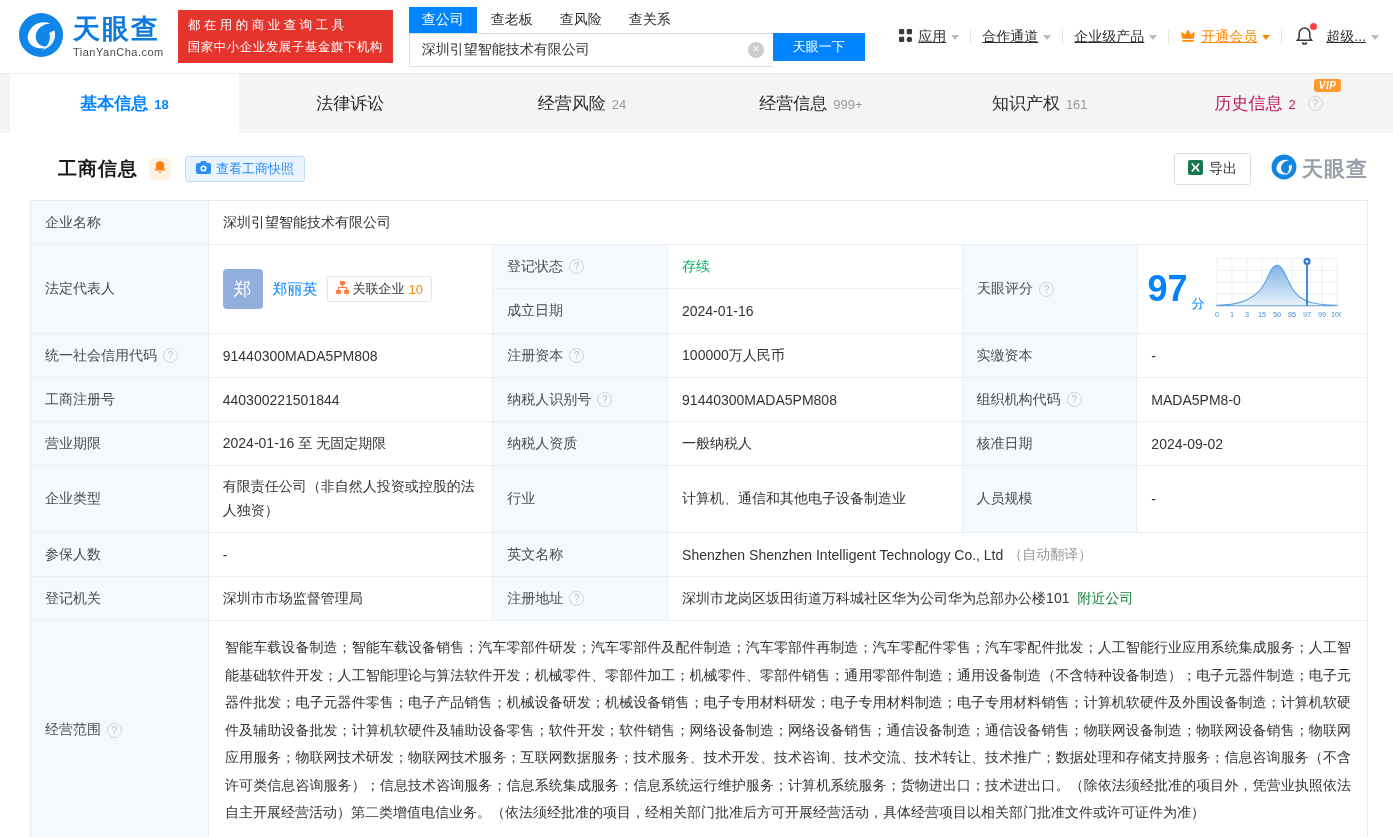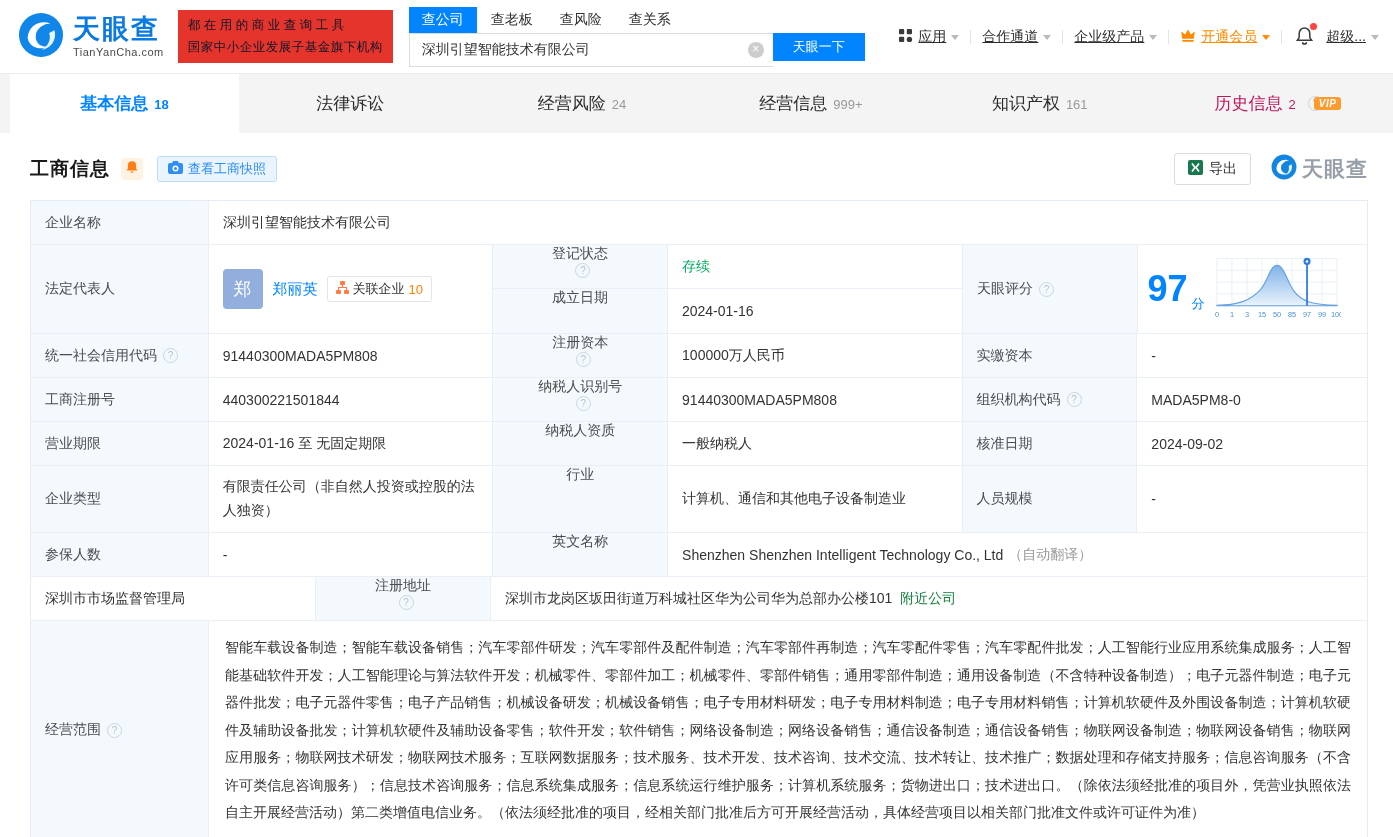--- a/index.html
+++ b/index.html
@@ -5,21 +5,21 @@
   * { margin:0; padding:0; box-sizing:border-box; }
   body {
     width:1393px; height:837px; overflow:hidden; background:#fff;
     font-family:"Liberation Sans","DejaVu Sans",sans-serif; color:#333;
   }
   
   .topbar { height:73px; display:flex; align-items:center; padding:0 14px 0 18px; background:#fff; }
   .logo { display:flex; align-items:center; gap:9px; cursor:pointer; }
   .logo-brand { font-size:27px; font-weight:bold; color:#0a7ae0; letter-spacing:2px; line-height:1; }
   .logo-domain { font-size:11px; color:#4a4a4a; letter-spacing:.5px; margin-top:3px; }
-  .slogan { margin-left:14px; background:#e5342c; color:#0f172a; font-size:12.5px; padding:5px 10px; line-height:1.75; }
+  .slogan { margin-left:14px; background:#e5342c; color:#ffffff; font-size:12.5px; padding:5px 10px; line-height:1.75; }
   .slogan-l1 { letter-spacing:3.5px; }
   .slogan-l2 { letter-spacing:.5px; }
   .search-area { margin-left:16px; display:flex; flex-direction:column; }
   .search-tabs { display:flex; align-items:flex-end; height:27px; }
   .stab { font-size:14px; color:#2e2e2e; margin-right:27px; padding:4px 0; cursor:pointer; }
   .stab.active { background:#0084ff; color:#fff; padding:4px 13px; margin-right:14px; }
   .search-row { display:flex; }
   .search-input-wrap { position:relative; width:364px; height:34px; border:1px solid #dcdcdc; border-right:none; display:flex; align-items:center; }
   .search-input-wrap input { border:none; outline:none; width:100%; height:100%; padding:0 32px 0 12px; font-size:14px; color:#333; }
   .clear-icon { position:absolute; right:9px; width:16px; height:16px; background:#cdcdcd; border-radius:50%; color:#fff; font-size:12px; line-height:15px; text-align:center; cursor:pointer; }
@@ -33,38 +33,38 @@
   .vip-nav .arr { border-top-color:#ff8a00; }
   .bell-wrap { position:relative; margin:0 12px 0 2px; cursor:pointer; display:flex; }
   .bell-dot { position:absolute; top:-3px; right:-3px; width:7px; height:7px; background:#ff4343; border-radius:50%; }
   
   .main-tabs { height:60px; background:#f4f4f4; display:flex; padding:0 10px; border-top:1px solid #ededed; }
   .mtab { flex:1; display:flex; align-items:center; justify-content:center; gap:6px; font-size:17px; color:#2b2b2b; cursor:pointer; position:relative; }
   .mtab.active { background:#fff; color:#0084ff; font-weight:bold; }
   .mtab-count { font-size:13px; color:#999; margin-top:2px; }
   .mtab.active .mtab-count { color:#0084ff; }
   .mtab.history .mtab-label, .mtab.history .mtab-count { color:#be185d; }
-  .vip-badge { position:absolute; top:23px; margin-left:118px; background:#ff9a2e; color:#fff; font-size:10px; font-weight:bold; font-style:italic; padding:1px 5px; border-radius:3px; letter-spacing:.5px; }
+  .vip-badge { position:absolute; top:5px; margin-left:118px; background:#ff9a2e; color:#fff; font-size:10px; font-weight:bold; font-style:italic; padding:1px 5px; border-radius:3px; letter-spacing:.5px; }
   
   .section-head { display:flex; align-items:center; margin:20px 25px 15px 30px; }
-  .section-title { font-size:19px; font-weight:bold; color:#1a1a1a; letter-spacing:1px; }
+  .section-title { font-size:19px; font-weight:bold; color:#1a1a1a; letter-spacing:1px;margin-left:28px; }
   .bell-badge { margin-left:11px; width:22px; height:22px; background:#fff2e2; border-radius:4px; display:flex; align-items:center; justify-content:center; cursor:pointer; }
   .snapshot-btn { margin-left:14px; height:26px; padding:0 10px; background:#eaf4fe; border:1px solid #bedcf8; border-radius:3px; color:#2f8ef5; font-size:13px; display:flex; align-items:center; gap:5px; cursor:pointer; }
   .head-right { margin-left:auto; display:flex; align-items:center; gap:20px; }
   .export-btn { height:32px; padding:0 13px; background:#fff; border:1px solid #dcdcdc; border-radius:3px; font-size:14px; color:#333; display:flex; align-items:center; gap:6px; cursor:pointer; }
   .wm-logo { display:flex; align-items:center; gap:5px; }
   .wm-text { font-size:21px; font-weight:bold; color:#97a0a8; letter-spacing:1px; }
   
   .info-table { margin:0 25px 0 30px; border:1px solid #e4ebf1; font-size:14px; }
   .t-row { display:flex; border-bottom:1px solid #e9eff4; }
   .t-row:last-child { border-bottom:none; }
   .cell { padding:0 14px; display:flex; align-items:center; border-right:1px solid #e9eff4; min-height:43px; }
   .cell.last { border-right:none; }
   .lbl { background:#f3f9fd; color:#4c4c4c; }
-  .w-l1{width:178px;} .w-v1{width:285px;} .w-l2{width:175px;flex-direction:column;} .w-v2{width:295px;}
+  .w-l1{width:178px;} .w-v1{width:285px;} .w-l2{width:175px;} .w-v2{width:295px;}
   .w-l3{width:175px;} .w-v3{width:230px;} .w-span{flex:1;} .w-wide{width:700px;}
   .rb .cell { min-height:88px; }
   .subgrid { width:470px; display:flex; flex-direction:column; }
   .subrow { display:flex; height:44px; }
   .subrow:first-child { border-bottom:1px solid #e9eff4; }
   .subrow .cell { min-height:43px; height:100%; }
   .rf .cell { min-height:66px; }
   .rf .w-v1 { line-height:1.7; padding-top:6px; padding-bottom:6px; }
   .q { width:15px; height:15px; border:1px solid #ccd6de; border-radius:50%; color:#b7c3cd; font-size:10px; display:inline-flex; align-items:center; justify-content:center; margin-left:6px; flex:none; cursor:pointer; }
   .q::before { content:"?"; }
@@ -382,20 +382,21 @@
     <div class="cell lbl w-l1">参保人数</div>
     <div class="cell w-v1">-</div>
     <div class="cell lbl w-l2">英文名称</div>
     <div class="cell w-wide last">
       <span>Shenzhen Shenzhen Intelligent Technology Co., Ltd</span>
       <span class="note">（自动翻译）</span>
     </div>
   </div>
 
   <div class="t-row">
+    <div class="cell lbl w-l1">登记机关</div>
     <div class="cell w-v1">深圳市市场监督管理局</div>
     <div class="cell lbl w-l2">
       <span>注册地址</span>
       <span class="q"></span>
     </div>
     <div class="cell w-wide last">
       <span>深圳市龙岗区坂田街道万科城社区华为公司华为总部办公楼101</span>
       <span class="link addr-link">附近公司</span>
     </div>
   </div>

